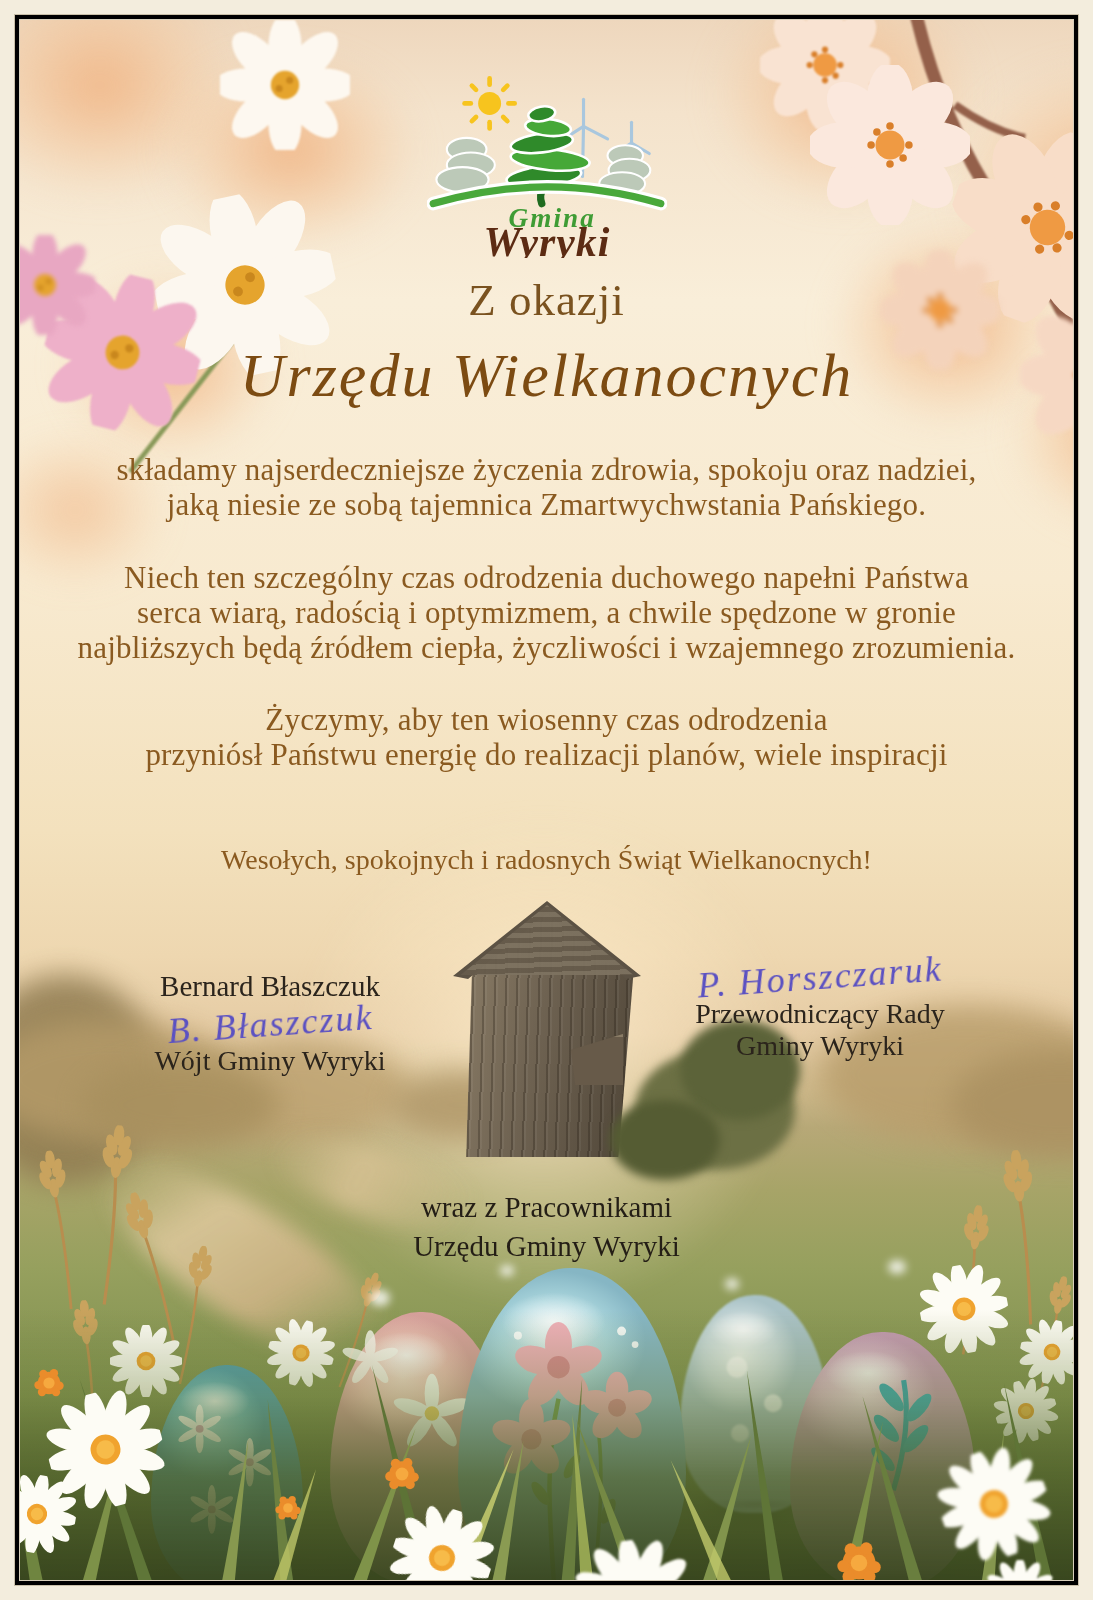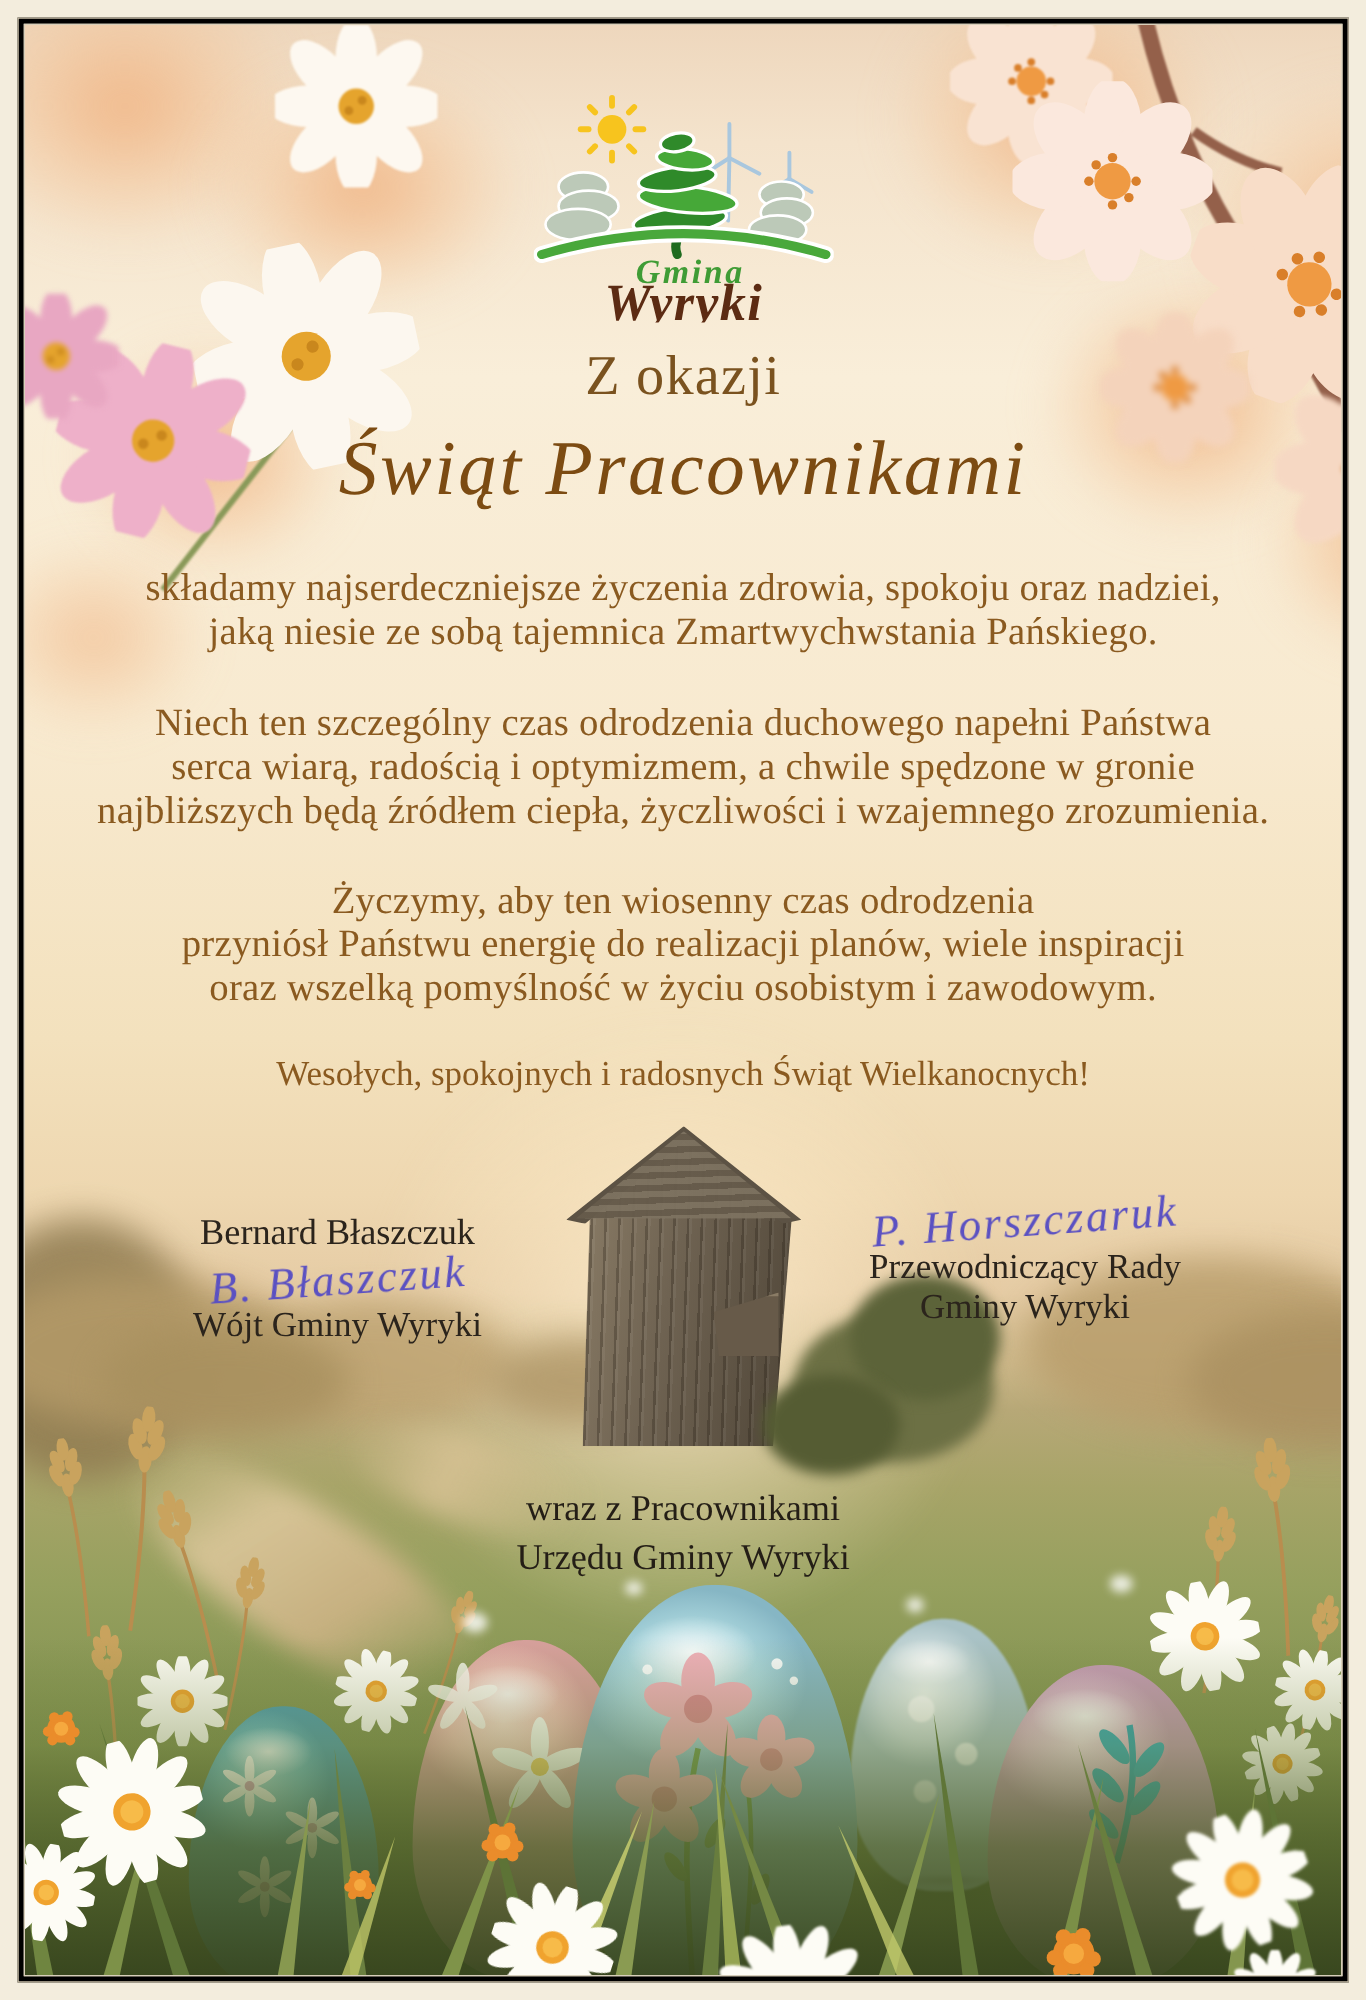--- a/index.html
+++ b/index.html
@@ -503,37 +503,36 @@
 
         <path d="M6,126 Q115,94 224,126" stroke="#ffffff" stroke-width="13" fill="none" stroke-linecap="round"></path>
         <path d="M6,126 Q115,94 224,126" stroke="#49a83b" stroke-width="7" fill="none" stroke-linecap="round"></path>
 
         <text x="120" y="148" text-anchor="middle" font-size="26" font-style="italic" font-weight="bold" fill="#3f9c35" style="font-family:'Liberation Serif',serif;letter-spacing:2px;">Gmina</text>
         <text x="115" y="176" text-anchor="middle" font-size="40" font-style="italic" font-weight="bold" fill="#5c2b13" style="font-family:'Liberation Serif',serif;letter-spacing:1px;">Wyryki</text>
       </svg>
     </div>
 
     <div class="centered occasion" style="top:254px;">Z okazji</div>
-    <div class="centered title" style="top:320px;">Świąt Pracownikami</div>
+    <div class="centered title" style="top:320px;">Urzędu Wielkanocnych</div>
 
     <div class="centered para" style="top:432px;">
       <div>składamy najserdeczniejsze życzenia zdrowia, spokoju oraz nadziei,</div>
       <div>jaką niesie ze sobą tajemnica Zmartwychwstania Pańskiego.</div>
     </div>
 
     <div class="centered para" style="top:540px;">
       <div>Niech ten szczególny czas odrodzenia duchowego napełni Państwa</div>
       <div>serca wiarą, radością i optymizmem, a chwile spędzone w gronie</div>
       <div>najbliższych będą źródłem ciepła, życzliwości i wzajemnego zrozumienia.</div>
     </div>
 
     <div class="centered para" style="top:682px;">
       <div>Życzymy, aby ten wiosenny czas odrodzenia</div>
       <div>przyniósł Państwu energię do realizacji planów, wiele inspiracji</div>
-      <div>oraz wszelką pomyślność w życiu osobistym i zawodowym.</div>
     </div>
 
     <div class="centered closing" style="top:824px;">Wesołych, spokojnych i radosnych Świąt Wielkanocnych!</div>
 
     <div class="sigblock" style="left:250px;top:950px;">
       <div class="signame">Bernard Błaszczuk</div>
       <div class="handwriting">B. Błaszczuk</div>
       <div class="sigtitle">Wójt Gminy Wyryki</div>
     </div>
 

